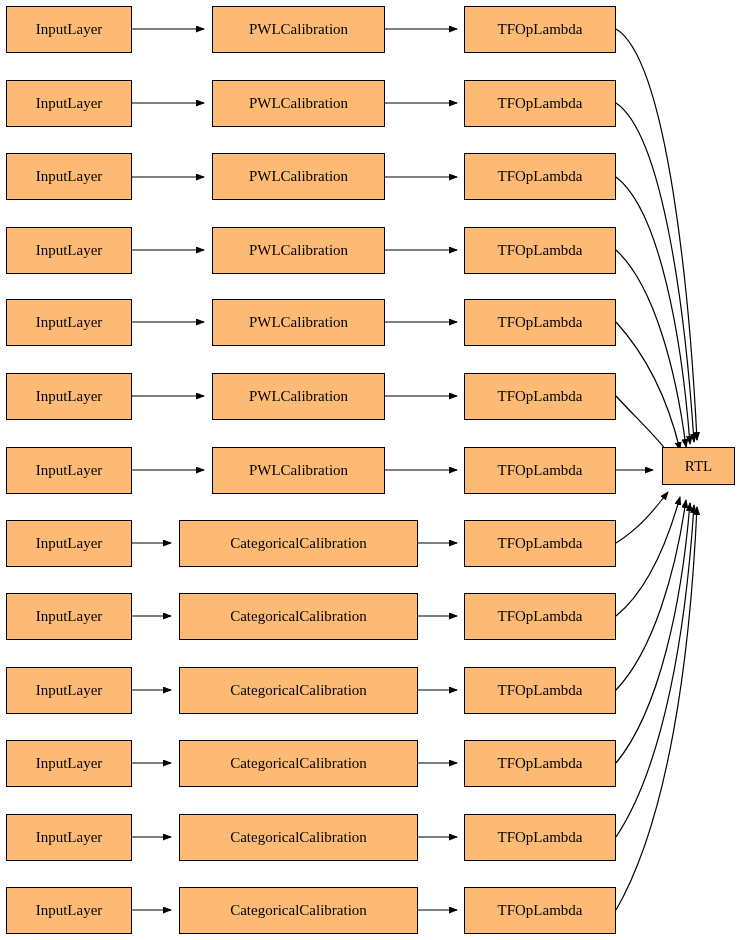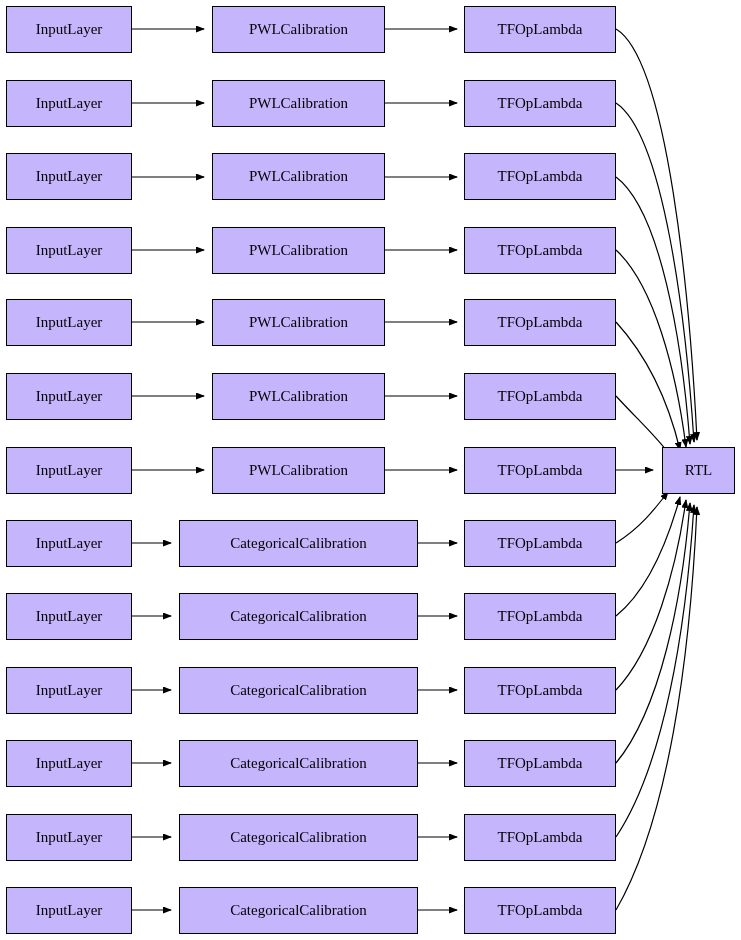--- a/index.html
+++ b/index.html
@@ -20,21 +20,21 @@
     position: absolute;
     left: 0;
     top: 0;
     width: 741px;
     height: 940px;
   }
   .node {
     position: absolute;
     box-sizing: border-box;
     border: 1px solid #000000;
-    background: #c4b5fd;
+    background: #fdba74;
     display: flex;
     align-items: center;
     justify-content: center;
     font-size: 15px;
     color: #000000;
     white-space: nowrap;
     line-height: 1;
   }
 </style>
 </head>
@@ -140,15 +140,15 @@
   <div class="node" style="left:464px;top:740px; width:152px; height:47px;">TFOpLambda</div>
 
   <div class="node" style="left:6px;  top:814px; width:126px; height:47px;">InputLayer</div>
   <div class="node" style="left:179px;top:814px; width:239px; height:47px;">CategoricalCalibration</div>
   <div class="node" style="left:464px;top:814px; width:152px; height:47px;">TFOpLambda</div>
 
   <div class="node" style="left:6px;  top:887px; width:126px; height:47px;">InputLayer</div>
   <div class="node" style="left:179px;top:887px; width:239px; height:47px;">CategoricalCalibration</div>
   <div class="node" style="left:464px;top:887px; width:152px; height:47px;">TFOpLambda</div>
 
-  <div class="node" style="left:662px;top:447px; width:73px; height:47px;">RTL</div>
+  <div class="node" style="left:662px;top:447px; width:73px; height:38px;">RTL</div>
 
 </div>
 
 </body></html>

